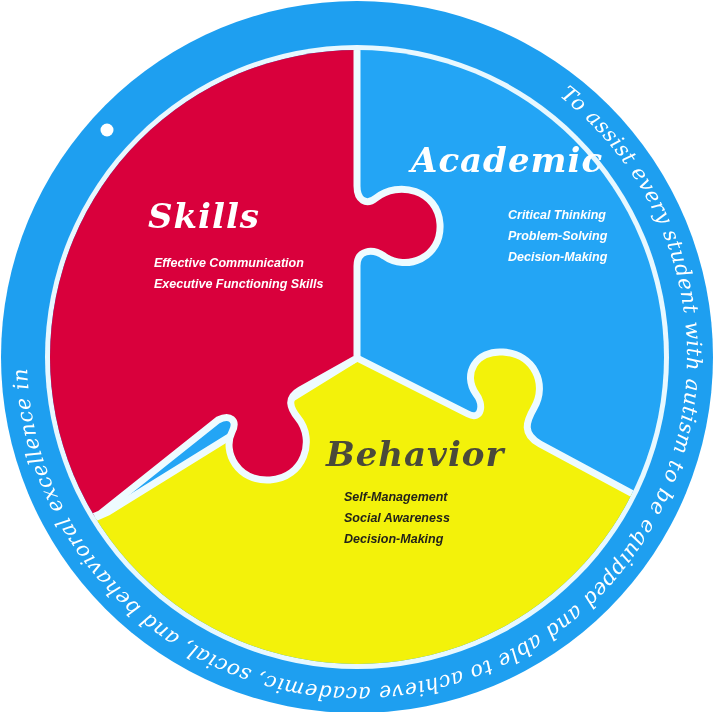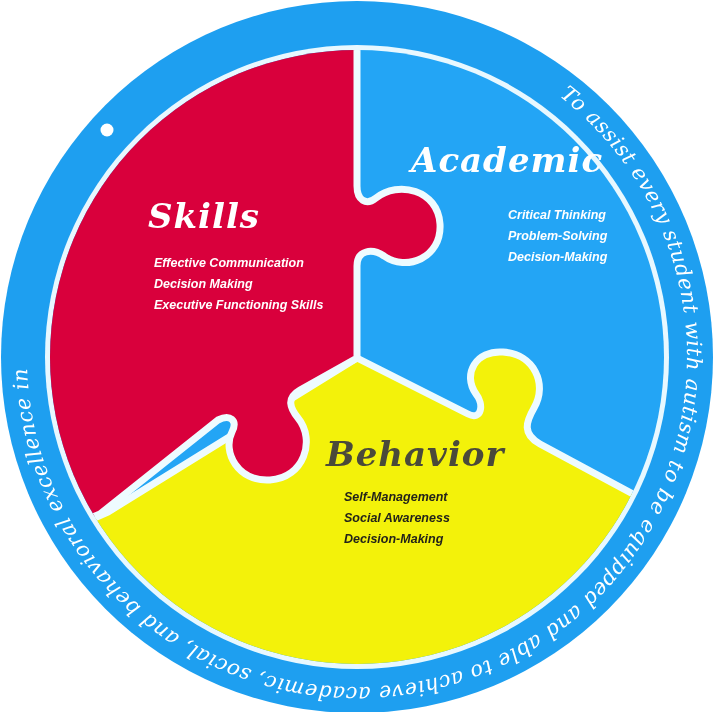--- a/index.html
+++ b/index.html
@@ -67,21 +67,20 @@
   <text class="ring-text">
     <textPath href="#ring-path" startOffset="35.5%">To assist every student with autism to be equipped and able to achieve academic, social, and behavioral excellence in an environment centered on strong character values.</textPath>
   </text>
 
   <circle cx="107" cy="130" r="6.5" fill="#ffffff"></circle>
 </svg>
 
 <div class="section-title" id="social-title">Skills</div>
 <ul class="item-list" id="social-items">
   <li>Effective Communication</li>
-  <li>Decision Making</li>
   <li>Executive Functioning Skills</li>
 </ul>
 
 <div class="section-title" id="academic-title">Academic</div>
 <ul class="item-list" id="academic-items">
   <li>Critical Thinking</li>
   <li>Problem-Solving</li>
   <li>Decision-Making</li>
 </ul>
 

